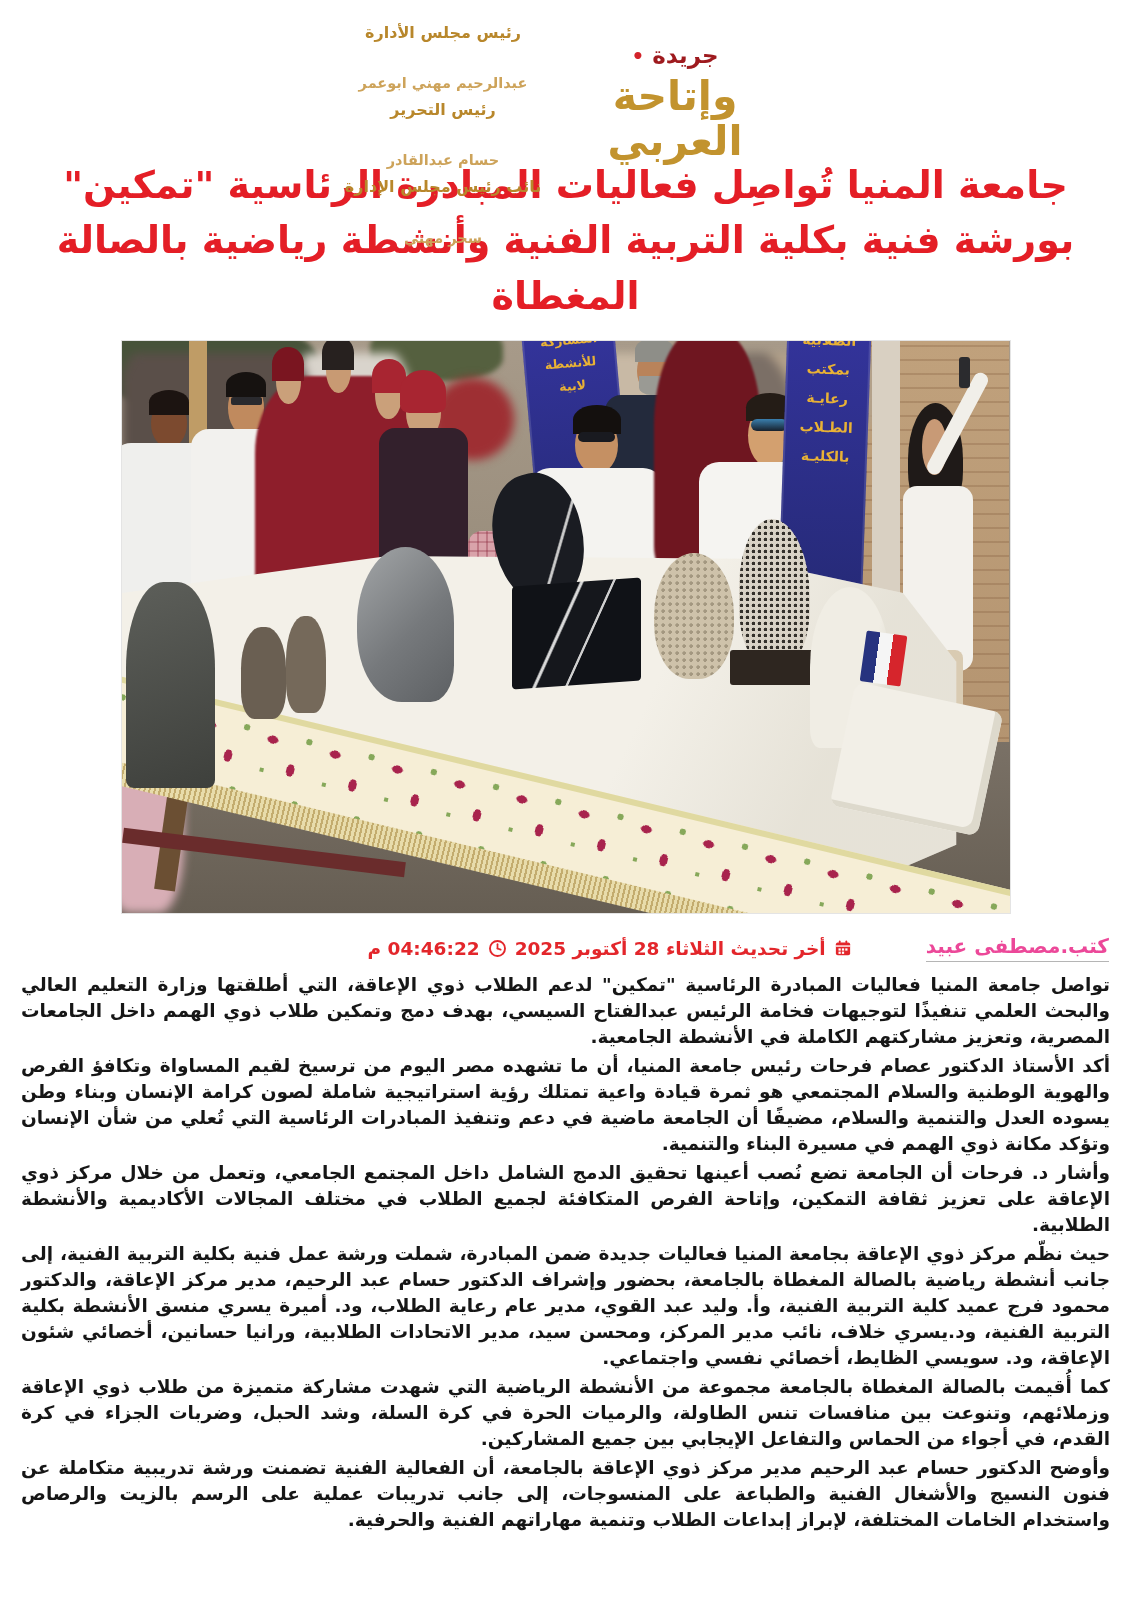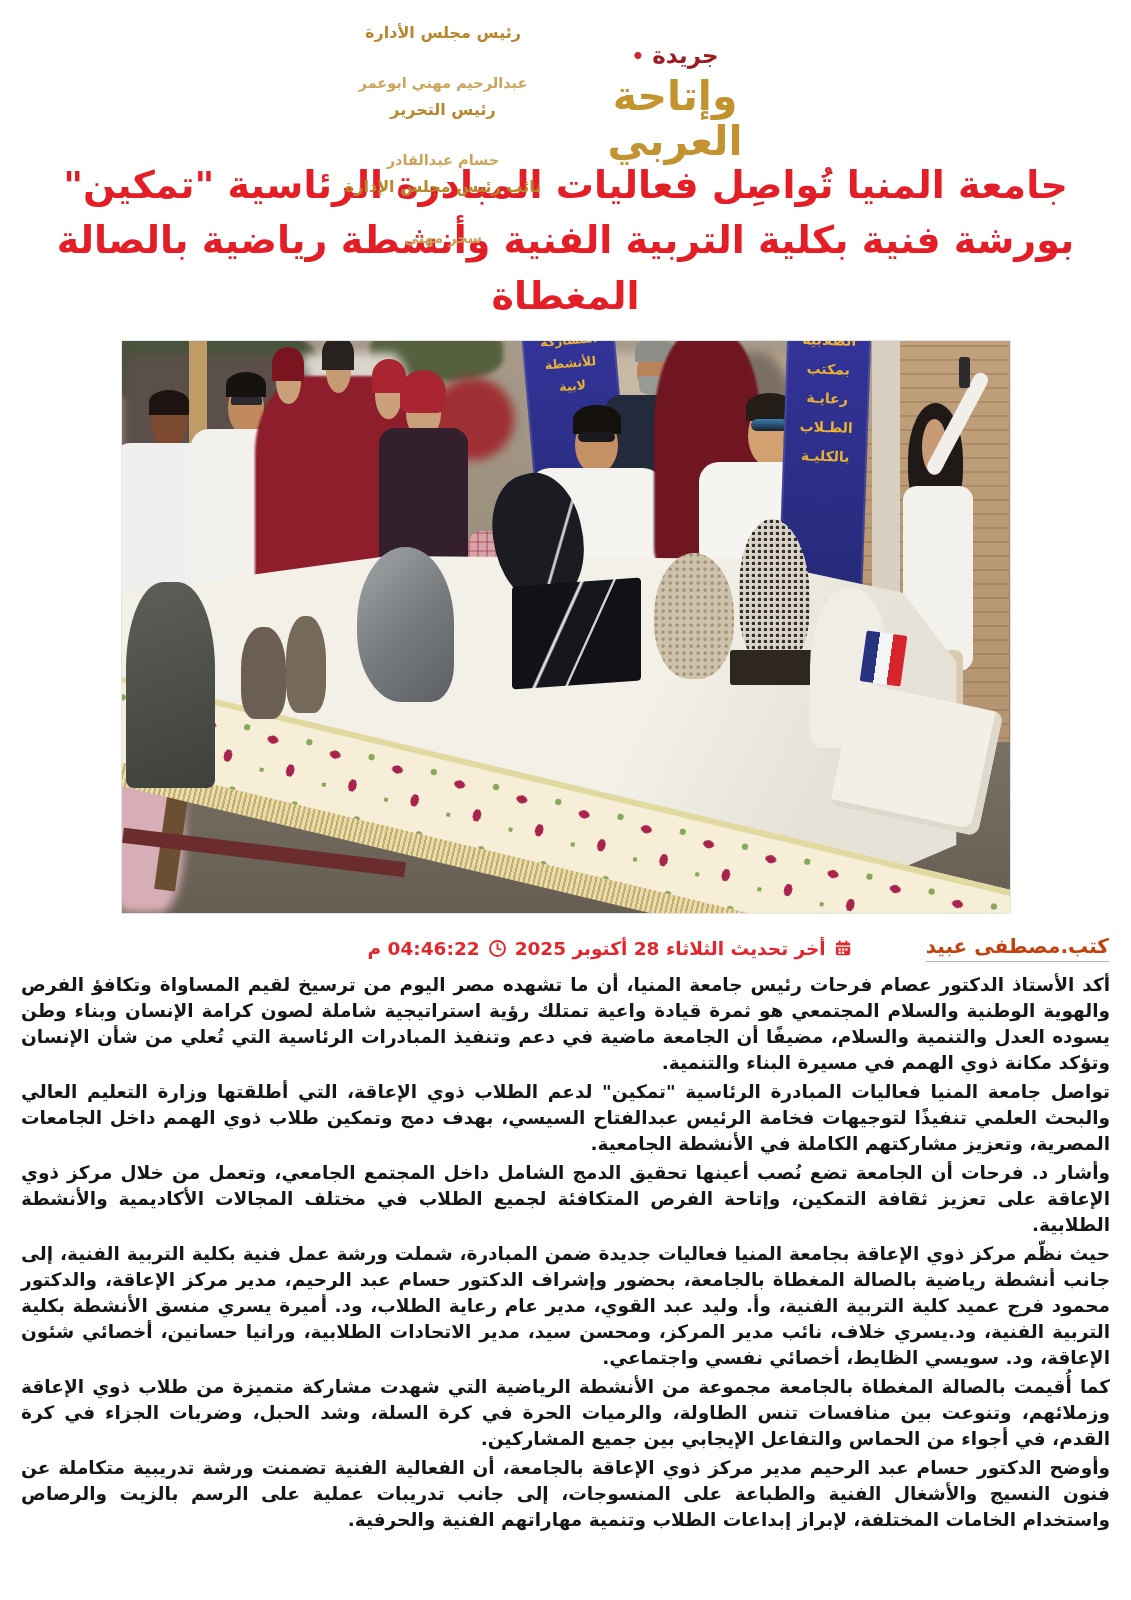--- a/index.html
+++ b/index.html
@@ -61,21 +61,21 @@
   .fringe{
     position:absolute;left:-6%;top:71.5%;width:114%;height:4%;
     transform:rotate(13.5deg);transform-origin:left center;
     background:repeating-linear-gradient(90deg,#c3ac6e 0 2px,#e8dcab 2px 5px);
   }
   
   .byline-row{
     display:flex;align-items:center;gap:74px;
     margin:20px 22px 0;direction:rtl;
   }
-  .author{font-size:20px;font-weight:bold;color:#c2410c;border-bottom:1.5px solid #b5b5b5;padding-bottom:3px;}
+  .author{font-size:20px;font-weight:bold;color:#ec4899;border-bottom:1.5px solid #b5b5b5;padding-bottom:3px;}
   .stamp{display:flex;align-items:center;gap:8px;color:#e3262b;font-weight:bold;font-size:18.5px;}
   .stamp svg{display:block;}
   
   .article{margin:10px 21px 0;color:#161616;}
   .article p{
     margin:0 0 3px;font-size:18.5px;font-weight:bold;line-height:26px;
     text-align:justify;
   }
 </style>
 </head>
@@ -231,19 +231,19 @@
     <svg width="19" height="19" viewBox="0 0 24 24">
       <circle cx="12" cy="12" r="9.5" fill="none" stroke="#e3262b" stroke-width="2.4"></circle>
       <line x1="12" y1="12" x2="12" y2="6.5" stroke="#e3262b" stroke-width="2.2" stroke-linecap="round"></line>
       <line x1="12" y1="12" x2="16" y2="13.5" stroke="#e3262b" stroke-width="2.2" stroke-linecap="round"></line>
     </svg>
     <span>04:46:22 م</span>
   </span>
 </div>
 
 <div class="article">
+  <p>تواصل جامعة المنيا فعاليات المبادرة الرئاسية "تمكين" لدعم الطلاب ذوي الإعاقة، التي أطلقتها وزارة التعليم العالي والبحث العلمي تنفيذًا لتوجيهات فخامة الرئيس عبدالفتاح السيسي، بهدف دمج وتمكين طلاب ذوي الهمم داخل الجامعات المصرية، وتعزيز مشاركتهم الكاملة في الأنشطة الجامعية.</p>
   <p>أكد الأستاذ الدكتور عصام فرحات رئيس جامعة المنيا، أن ما تشهده مصر اليوم من ترسيخ لقيم المساواة وتكافؤ الفرص والهوية الوطنية والسلام المجتمعي هو ثمرة قيادة واعية تمتلك رؤية استراتيجية شاملة لصون كرامة الإنسان وبناء وطن يسوده العدل والتنمية والسلام، مضيفًا أن الجامعة ماضية في دعم وتنفيذ المبادرات الرئاسية التي تُعلي من شأن الإنسان وتؤكد مكانة ذوي الهمم في مسيرة البناء والتنمية.</p>
-  <p>تواصل جامعة المنيا فعاليات المبادرة الرئاسية "تمكين" لدعم الطلاب ذوي الإعاقة، التي أطلقتها وزارة التعليم العالي والبحث العلمي تنفيذًا لتوجيهات فخامة الرئيس عبدالفتاح السيسي، بهدف دمج وتمكين طلاب ذوي الهمم داخل الجامعات المصرية، وتعزيز مشاركتهم الكاملة في الأنشطة الجامعية.</p>
   <p>وأشار د. فرحات أن الجامعة تضع نُصب أعينها تحقيق الدمج الشامل داخل المجتمع الجامعي، وتعمل من خلال مركز ذوي الإعاقة على تعزيز ثقافة التمكين، وإتاحة الفرص المتكافئة لجميع الطلاب في مختلف المجالات الأكاديمية والأنشطة الطلابية.</p>
   <p>حيث نظّم مركز ذوي الإعاقة بجامعة المنيا فعاليات جديدة ضمن المبادرة، شملت ورشة عمل فنية بكلية التربية الفنية، إلى جانب أنشطة رياضية بالصالة المغطاة بالجامعة، بحضور وإشراف الدكتور حسام عبد الرحيم، مدير مركز الإعاقة، والدكتور محمود فرج عميد كلية التربية الفنية، وأ. وليد عبد القوي، مدير عام رعاية الطلاب، ود. أميرة يسري منسق الأنشطة بكلية التربية الفنية، ود.يسري خلاف، نائب مدير المركز، ومحسن سيد، مدير الاتحادات الطلابية، ورانيا حسانين، أخصائي شئون الإعاقة، ود. سويسي الظايط، أخصائي نفسي واجتماعي.</p>
   <p>كما أُقيمت بالصالة المغطاة بالجامعة مجموعة من الأنشطة الرياضية التي شهدت مشاركة متميزة من طلاب ذوي الإعاقة وزملائهم، وتنوعت بين منافسات تنس الطاولة، والرميات الحرة في كرة السلة، وشد الحبل، وضربات الجزاء في كرة القدم، في أجواء من الحماس والتفاعل الإيجابي بين جميع المشاركين.</p>
   <p>وأوضح الدكتور حسام عبد الرحيم مدير مركز ذوي الإعاقة بالجامعة، أن الفعالية الفنية تضمنت ورشة تدريبية متكاملة عن فنون النسيج والأشغال الفنية والطباعة على المنسوجات، إلى جانب تدريبات عملية على الرسم بالزيت والرصاص واستخدام الخامات المختلفة، لإبراز إبداعات الطلاب وتنمية مهاراتهم الفنية والحرفية.</p>
 </div>
 
 </body></html>

